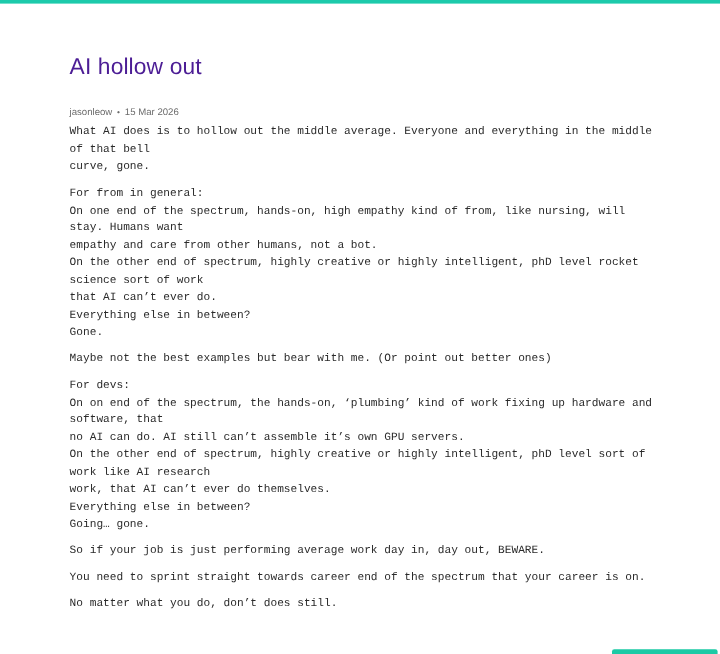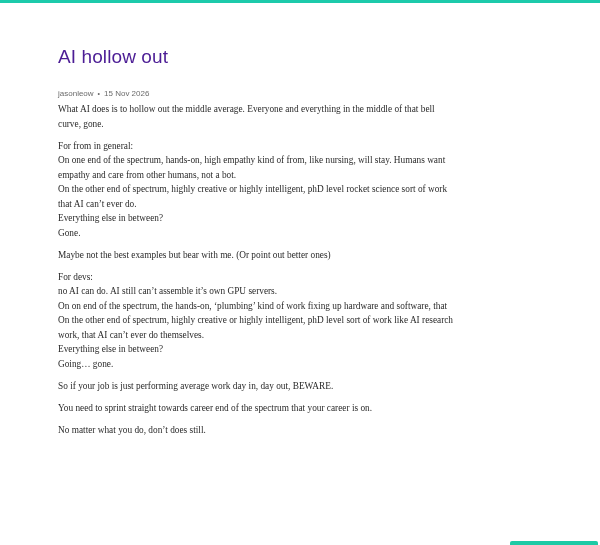--- a/index.html
+++ b/index.html
@@ -10,61 +10,61 @@
   .article { position: absolute; left: 58px; top: 44px; width: 490px; }
   .title {
     font-family: "Liberation Sans", sans-serif; font-size: 19px; font-weight: 500;
     color: #4c1d95; margin: 0; line-height: 26px; letter-spacing: 0.1px;
   }
   .meta {
     font-family: "Liberation Sans", sans-serif; font-size: 8px; color: #6b6b6b;
     margin-top: 18px; line-height: 12px;
   }
   .meta .dot { margin: 0 4px; font-size: 7px; }
-  .body { margin-top: 2px; font-family: Liberation Serif, serif; font-size: 9.3px; color: #2a2a2a; line-height: 14.5px; }
+  .body { margin-top: 2px; font-family: Liberation Mono, monospace; font-size: 9.3px; color: #2a2a2a; line-height: 14.5px; }
   .body p { margin: 0 0 7.5px 0; }
   .body p span { display: block; }
   .badge {
     position: absolute; left: 510px; top: 512px; width: 88px; height: 20px;
     background: #1ccaa5; color: #ffffff; border-radius: 2px;
     font-family: "Liberation Sans", sans-serif; font-size: 7.5px; font-weight: 500;
     display: flex; align-items: center; justify-content: center; cursor: pointer; margin-top: 29px;
   }
 </style>
 </head>
 <body>
 
 <div class="top-bar"></div>
 
 <article class="article">
   <h1 class="title">AI hollow out</h1>
   <div class="meta">
-    <span>jasonleow</span><span class="dot">•</span><span>15 Nov 2026</span>
+    <span>jasonleow</span><span class="dot">•</span><span>15 Mar 2026</span>
   </div>
   <div class="body" id="post-body">
       <p>
         <span>What AI does is to hollow out the middle average. Everyone and everything in the middle of that bell</span>
         <span>curve, gone.</span>
       </p>
       <p>
         <span>For from in general:</span>
         <span>On one end of the spectrum, hands-on, high empathy kind of from, like nursing, will stay. Humans want</span>
         <span>empathy and care from other humans, not a bot.</span>
         <span>On the other end of spectrum, highly creative or highly intelligent, phD level rocket science sort of work</span>
         <span>that AI can’t ever do.</span>
         <span>Everything else in between?</span>
         <span>Gone.</span>
       </p>
       <p>
         <span>Maybe not the best examples but bear with me. (Or point out better ones)</span>
       </p>
       <p>
         <span>For devs:</span>
+        <span>On on end of the spectrum, the hands-on, ‘plumbing’ kind of work fixing up hardware and software, that</span>
         <span>no AI can do. AI still can’t assemble it’s own GPU servers.</span>
-        <span>On on end of the spectrum, the hands-on, ‘plumbing’ kind of work fixing up hardware and software, that</span>
         <span>On the other end of spectrum, highly creative or highly intelligent, phD level sort of work like AI research</span>
         <span>work, that AI can’t ever do themselves.</span>
         <span>Everything else in between?</span>
         <span>Going… gone.</span>
       </p>
       <p>
         <span>So if your job is just performing average work day in, day out, BEWARE.</span>
       </p>
       <p>
         <span>You need to sprint straight towards career end of the spectrum that your career is on.</span>

